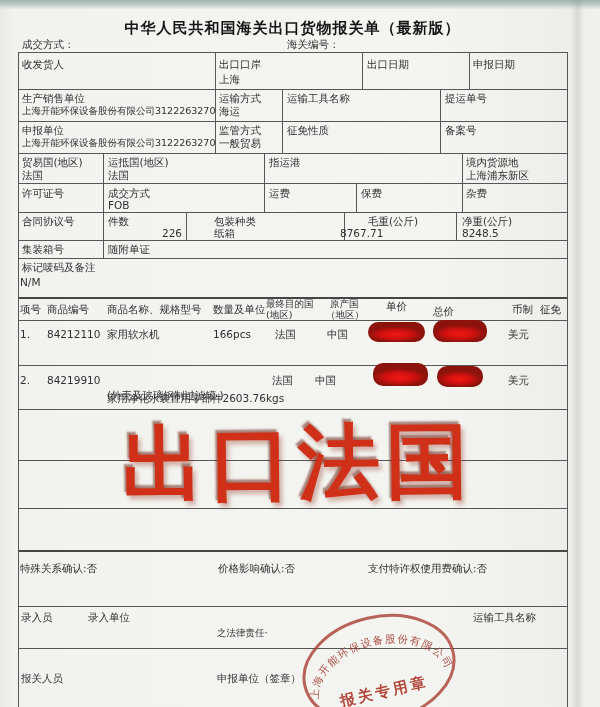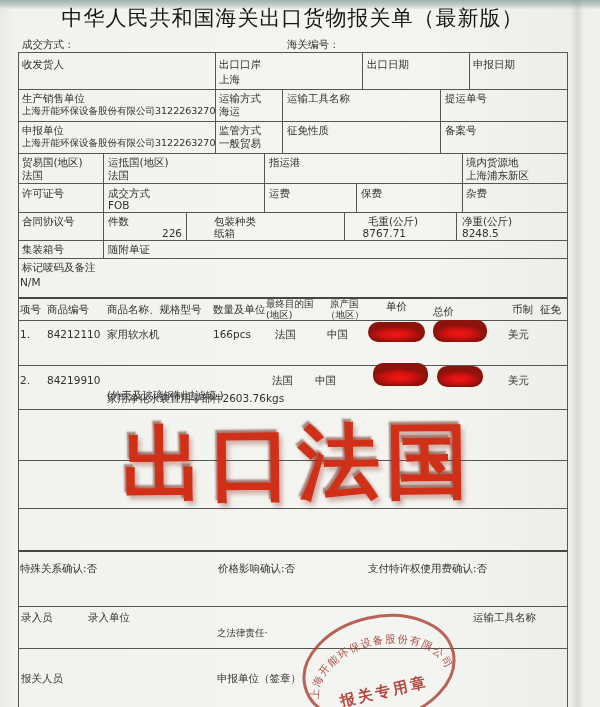--- a/index.html
+++ b/index.html
@@ -9,22 +9,22 @@
     font-family:"DejaVu Sans","Liberation Sans",sans-serif;
     color:#2e2e2e;
     background:
       linear-gradient(90deg,#e7eae5 0px,#f2f3ef 14px,#f4f5f1 70%,#ededE9 96%,#f1f2ee 100%),
       #f2f3ef;
   }
   .edge-top { position:absolute; left:0; top:0; width:600px; height:9px;
     background:linear-gradient(180deg,#9db3ab 0%,#c2cdc7 55%,#e9ece8 100%); }
   .crease { position:absolute; top:0; width:14px; height:707px;
     background:linear-gradient(90deg,rgba(120,130,122,0) 0%,rgba(120,130,122,.18) 55%,rgba(120,130,122,0) 100%); }
-  .title { position:absolute; left:18px; top:4px; width:549px; text-align:center;
-    font-size:21px; font-weight:normal; letter-spacing:1px; color:#161616; }
+  .title { position:absolute; left:18px; top:19px; width:549px; text-align:center;
+    font-size:15px; font-weight:bold; letter-spacing:1px; color:#161616; }
   .lbl { position:absolute; font-size:10.5px; white-space:nowrap; color:#303030; }
   .sm  { font-size:9.5px; }
   .hl  { position:absolute; height:1px; background:#565656; }
   .vl  { position:absolute; width:1px;  background:#565656; }
   .thick { height:2px; background:#454545; }
   .blob { position:absolute; border-radius:10px;
     background:radial-gradient(closest-side at 48% 62%, #ef1a12 0%, #d11010 55%, #8c130b 100%);
     filter:blur(.4px); }
   .wm { position:absolute; left:122px; top:418px; font-size:82px; line-height:1.1;
     font-weight:bold; color:#d03018; letter-spacing:6px; white-space:nowrap;
@@ -110,21 +110,21 @@
   <span class="lbl" style="left:269px;top:187px">运费</span>
   <span class="lbl" style="left:361px;top:187px">保费</span>
   <span class="lbl" style="left:466px;top:187px">杂费</span>
 
   <span class="lbl" style="left:22px;top:215px">合同协议号</span>
   <span class="lbl" style="left:108px;top:215px">件数</span>
   <span class="lbl" style="left:108px;top:227px;width:74px;text-align:right">226</span>
   <span class="lbl" style="left:214px;top:215px">包装种类</span>
   <span class="lbl" style="left:214px;top:227px">纸箱</span>
   <span class="lbl" style="left:368px;top:215px">毛重(公斤)</span>
-  <span class="lbl" style="left:340px;top:227px;width:66px;text-align:right">8767.71</span>
+  <span class="lbl" style="left:340px;top:227px;width:66px;text-align:left">8767.71</span>
   <span class="lbl" style="left:462px;top:215px">净重(公斤)</span>
   <span class="lbl" style="left:462px;top:227px">8248.5</span>
 
   <span class="lbl" style="left:22px;top:243px">集装箱号</span>
   <span class="lbl" style="left:108px;top:243px">随附单证</span>
 
   <span class="lbl" style="left:22px;top:261px">标记唛码及备注</span>
   <span class="lbl" style="left:20px;top:276px">N/M</span>
 
   <span class="lbl" style="left:20px;top:303px">项号</span>

